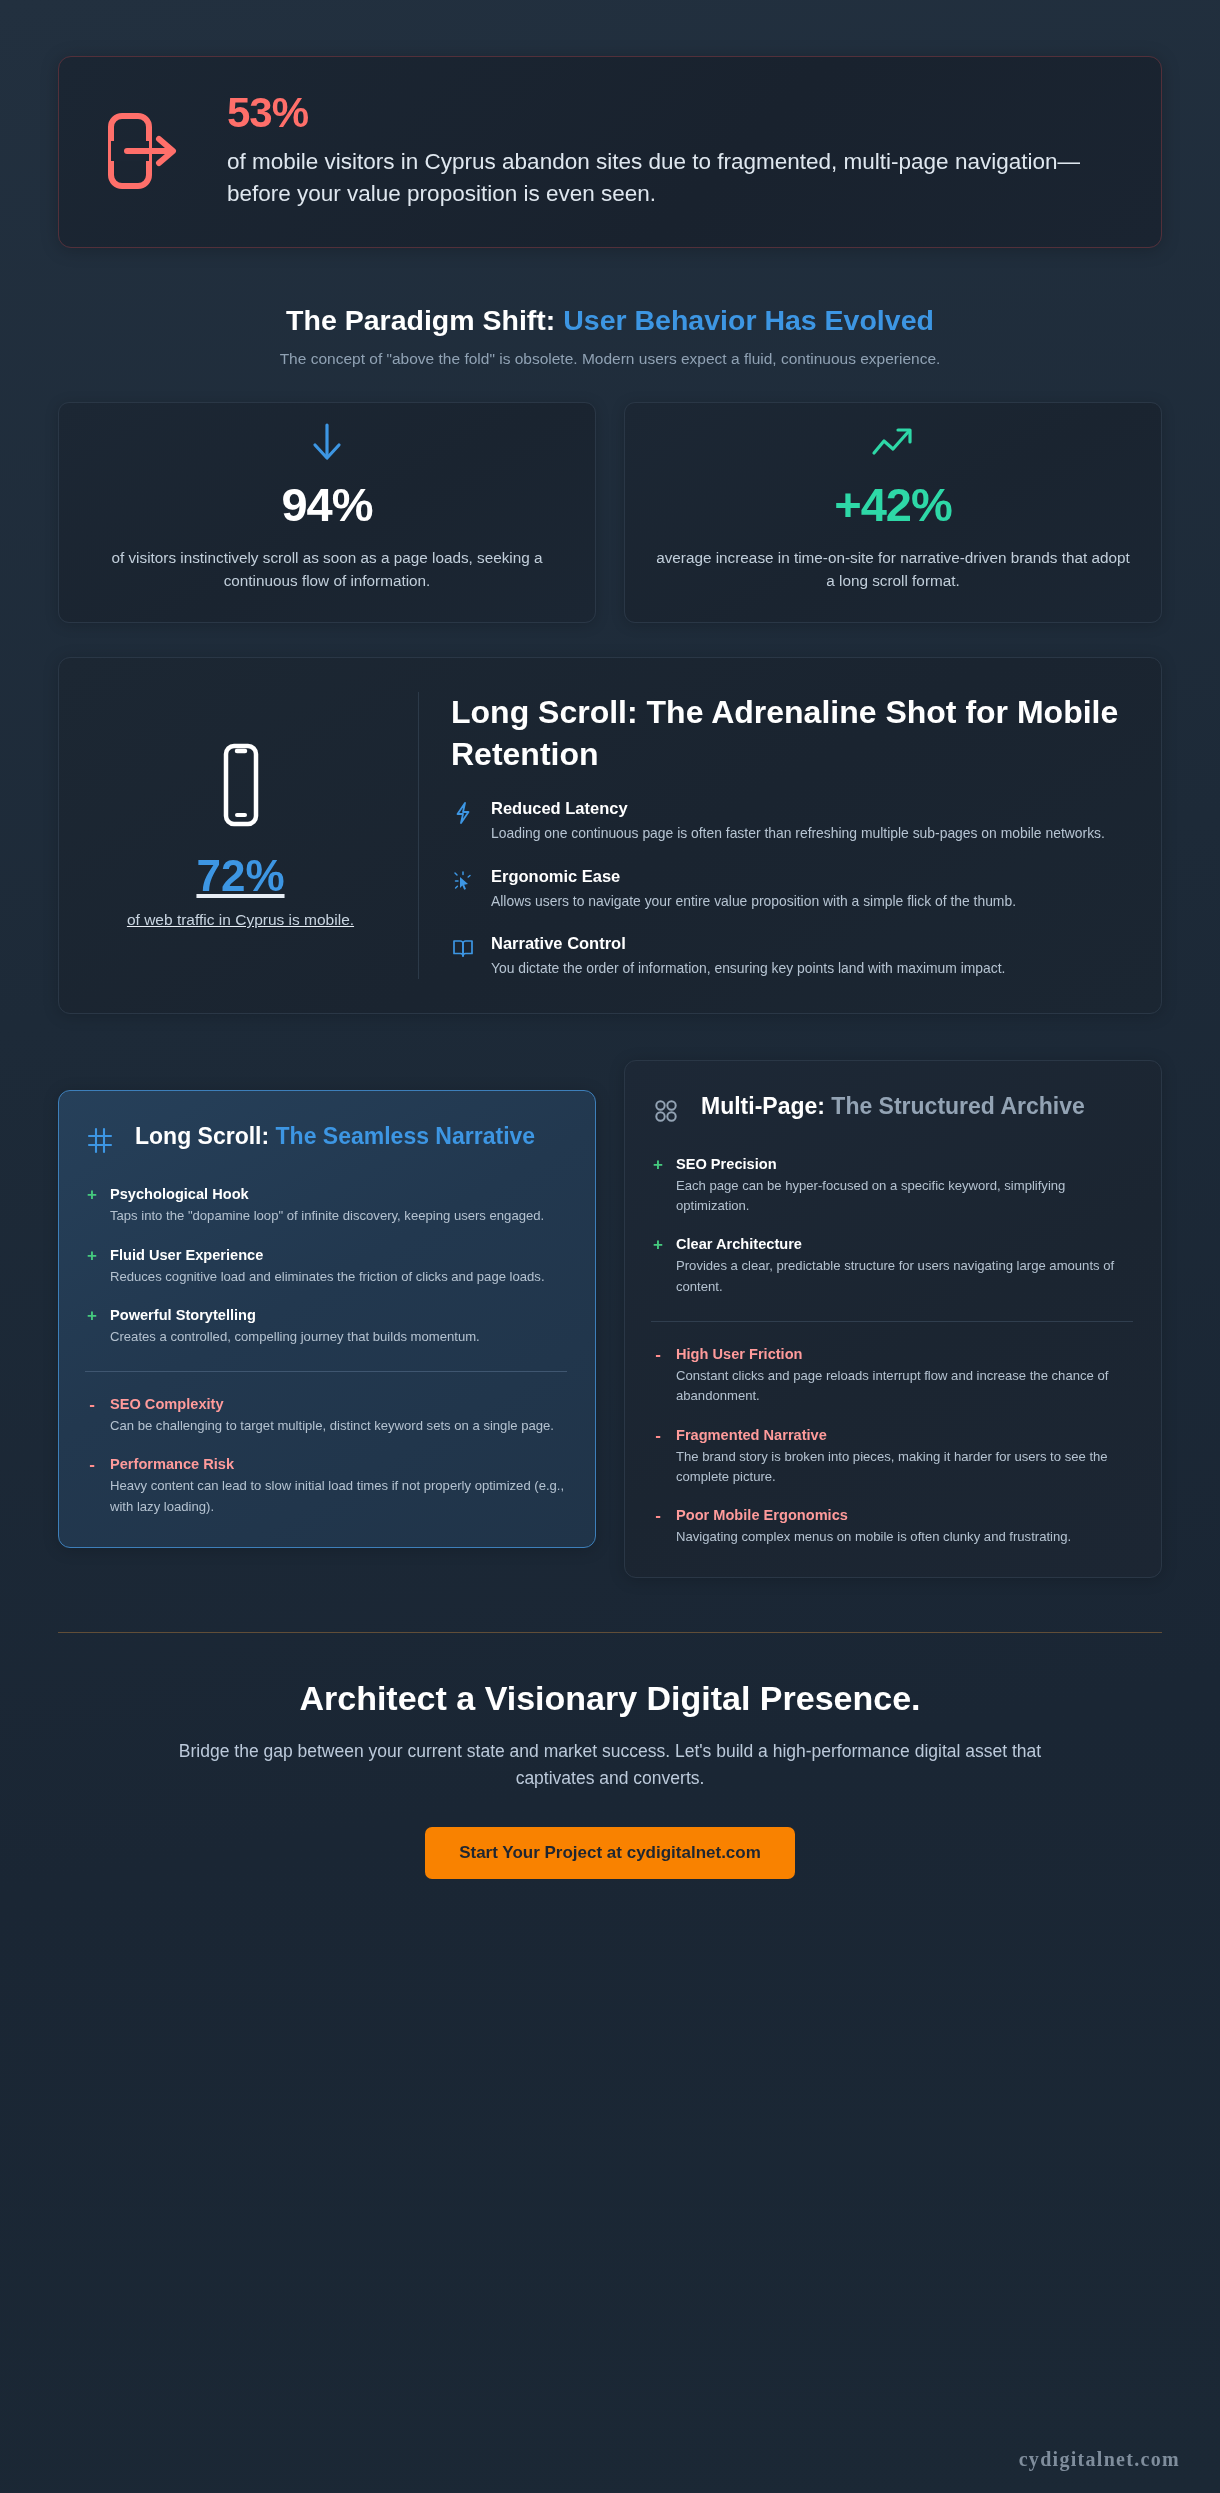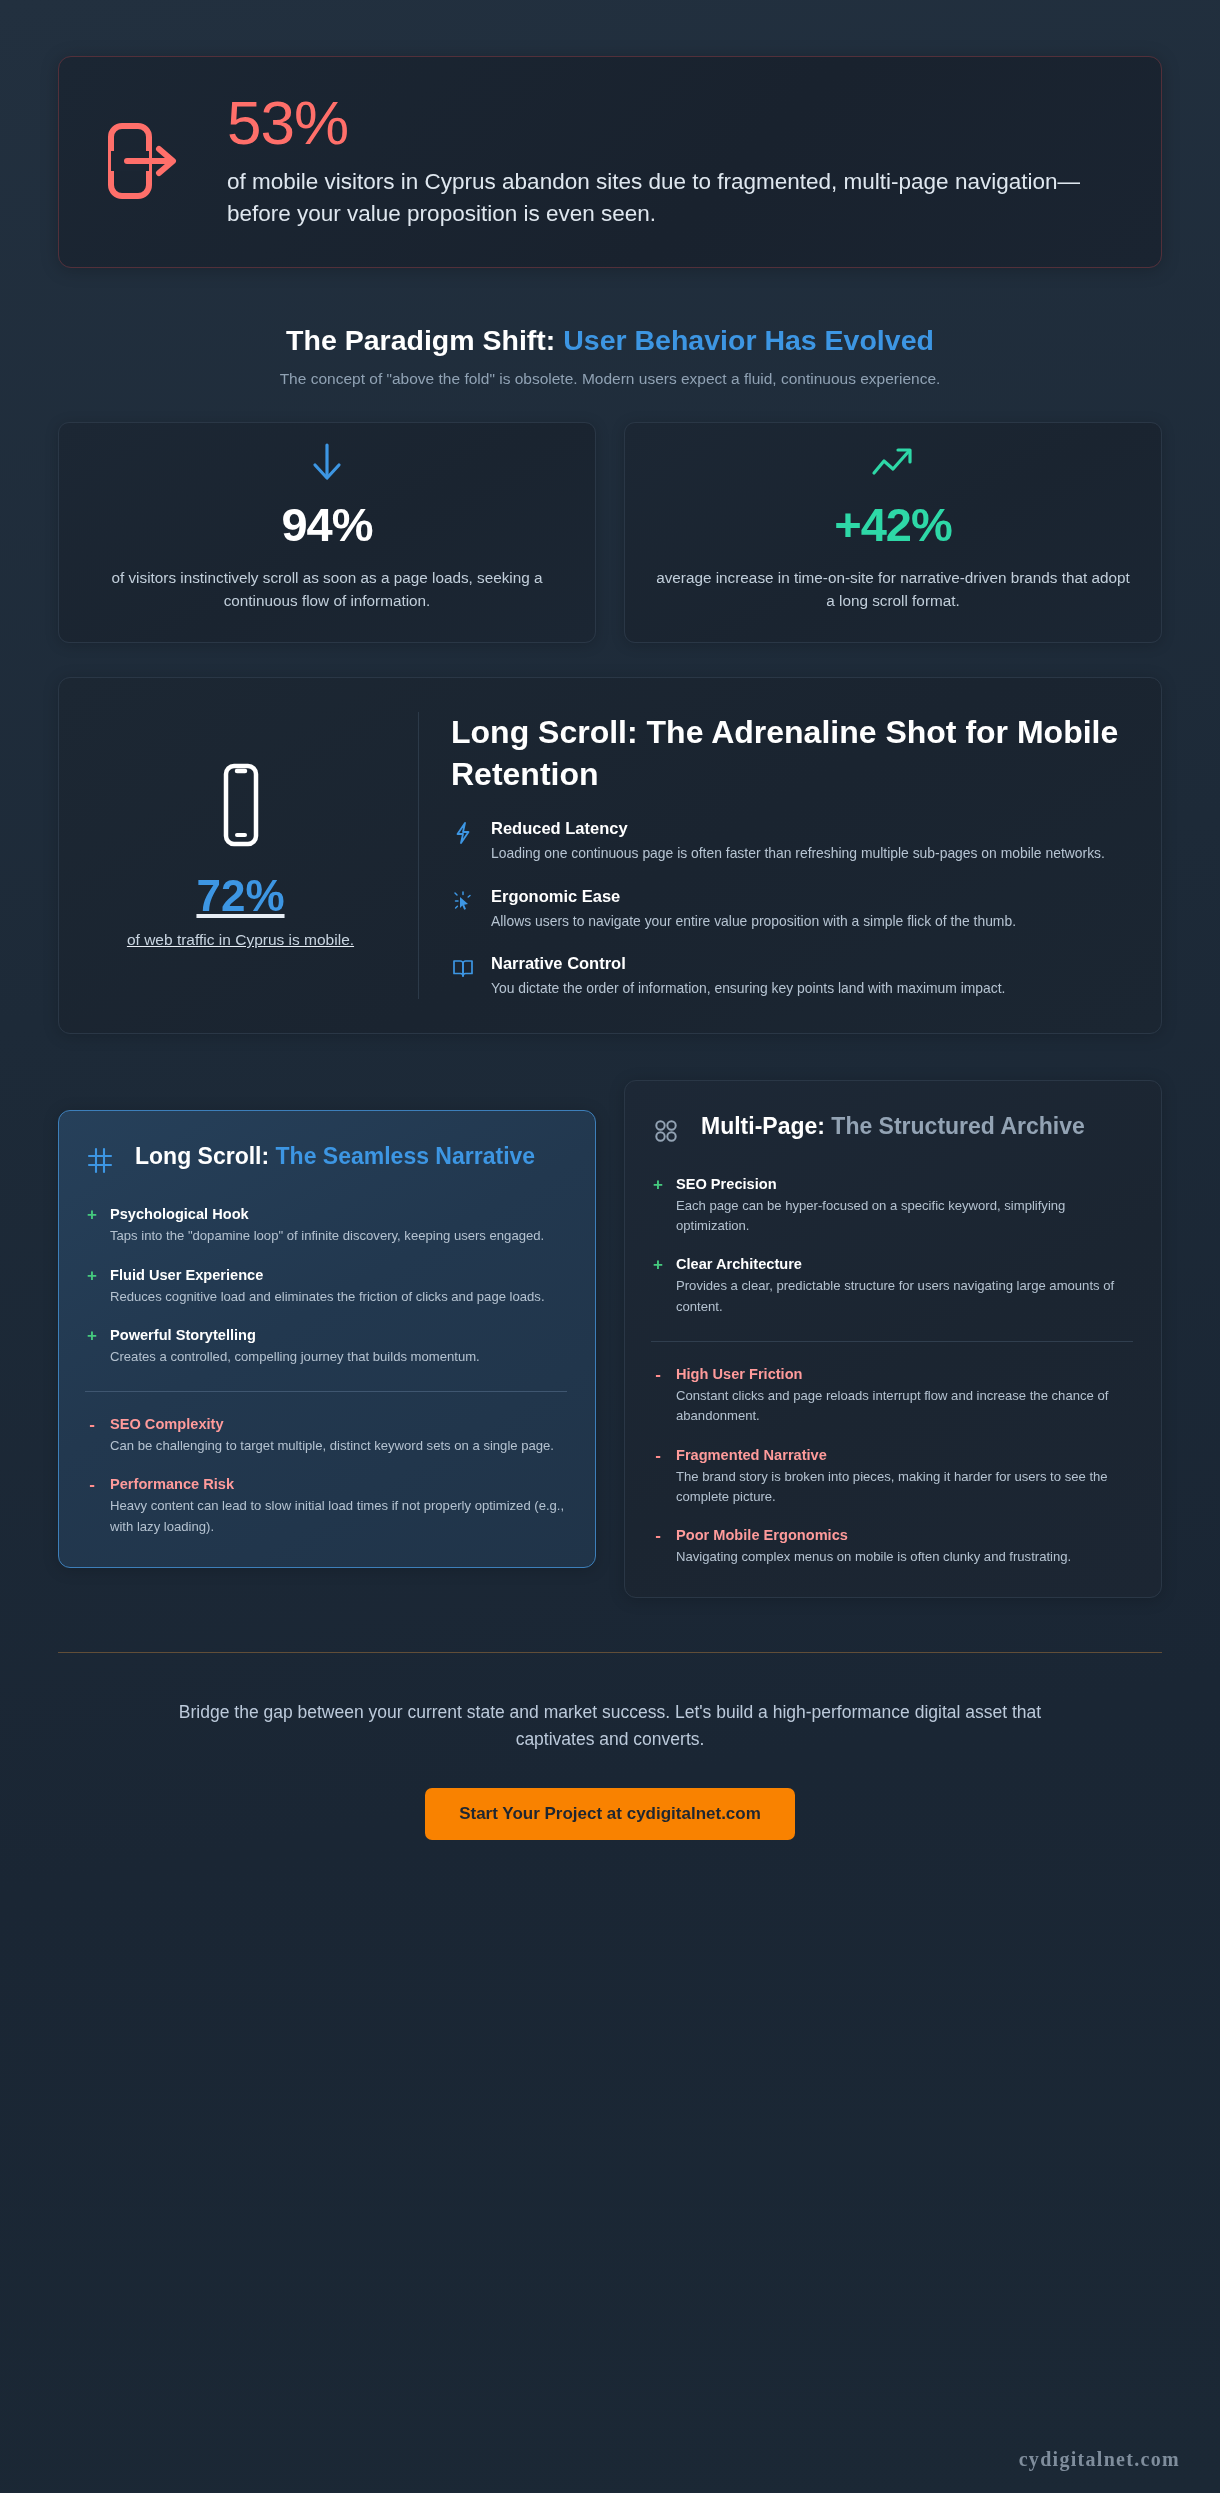--- a/index.html
+++ b/index.html
@@ -41,21 +41,21 @@
     background: linear-gradient(135deg,#1b2633 0%, #19222e 60%, #1a2431 100%);
     border:1px solid #53303a;
     border-radius:13px;
     padding:35px 42px 38px 42px;
     display:flex; align-items:center; gap:40px;
     box-shadow: 0 2px 18px rgba(0,0,0,0.22);
   }
   .hero-icon { flex:0 0 auto; width:86px; display:flex; justify-content:center; }
   .hero-body { flex:1 1 auto; }
   .hero-stat {
-    font-size:62px; font-weight:normal; color:#ff6f6a; line-height:1.0;
+    font-size:42px; font-weight:bold; color:#ff6f6a; line-height:1.0;
     letter-spacing:-1px;
   }
   .hero-text {
     margin-top:12px; font-size:22.5px; line-height:1.40; color:#dfe7ef;
     max-width:880px;
   }
 
   
   .section-head { margin-top:56px; text-align:center; }
   .sh-title { font-size:28.5px; font-weight:bold; color:#ffffff; }
@@ -392,20 +392,21 @@
           </div>
         </div>
       </div>
 
     </div>
   </div>
 
   <div class="cta-div"></div>
   <div class="inner">
     <div class="cta">
+      <div class="cta-title">Architect a Visionary Digital Presence.</div>
       <div class="cta-sub">Bridge the gap between your current state and market success. Let's build a high-performance digital asset that captivates and converts.</div>
       <button class="cta-btn">Start Your Project at cydigitalnet.com</button>
     </div>
   </div>
 
   <div class="brandmark">cydigitalnet.com</div>
 
 </div>
 
 </body></html>

